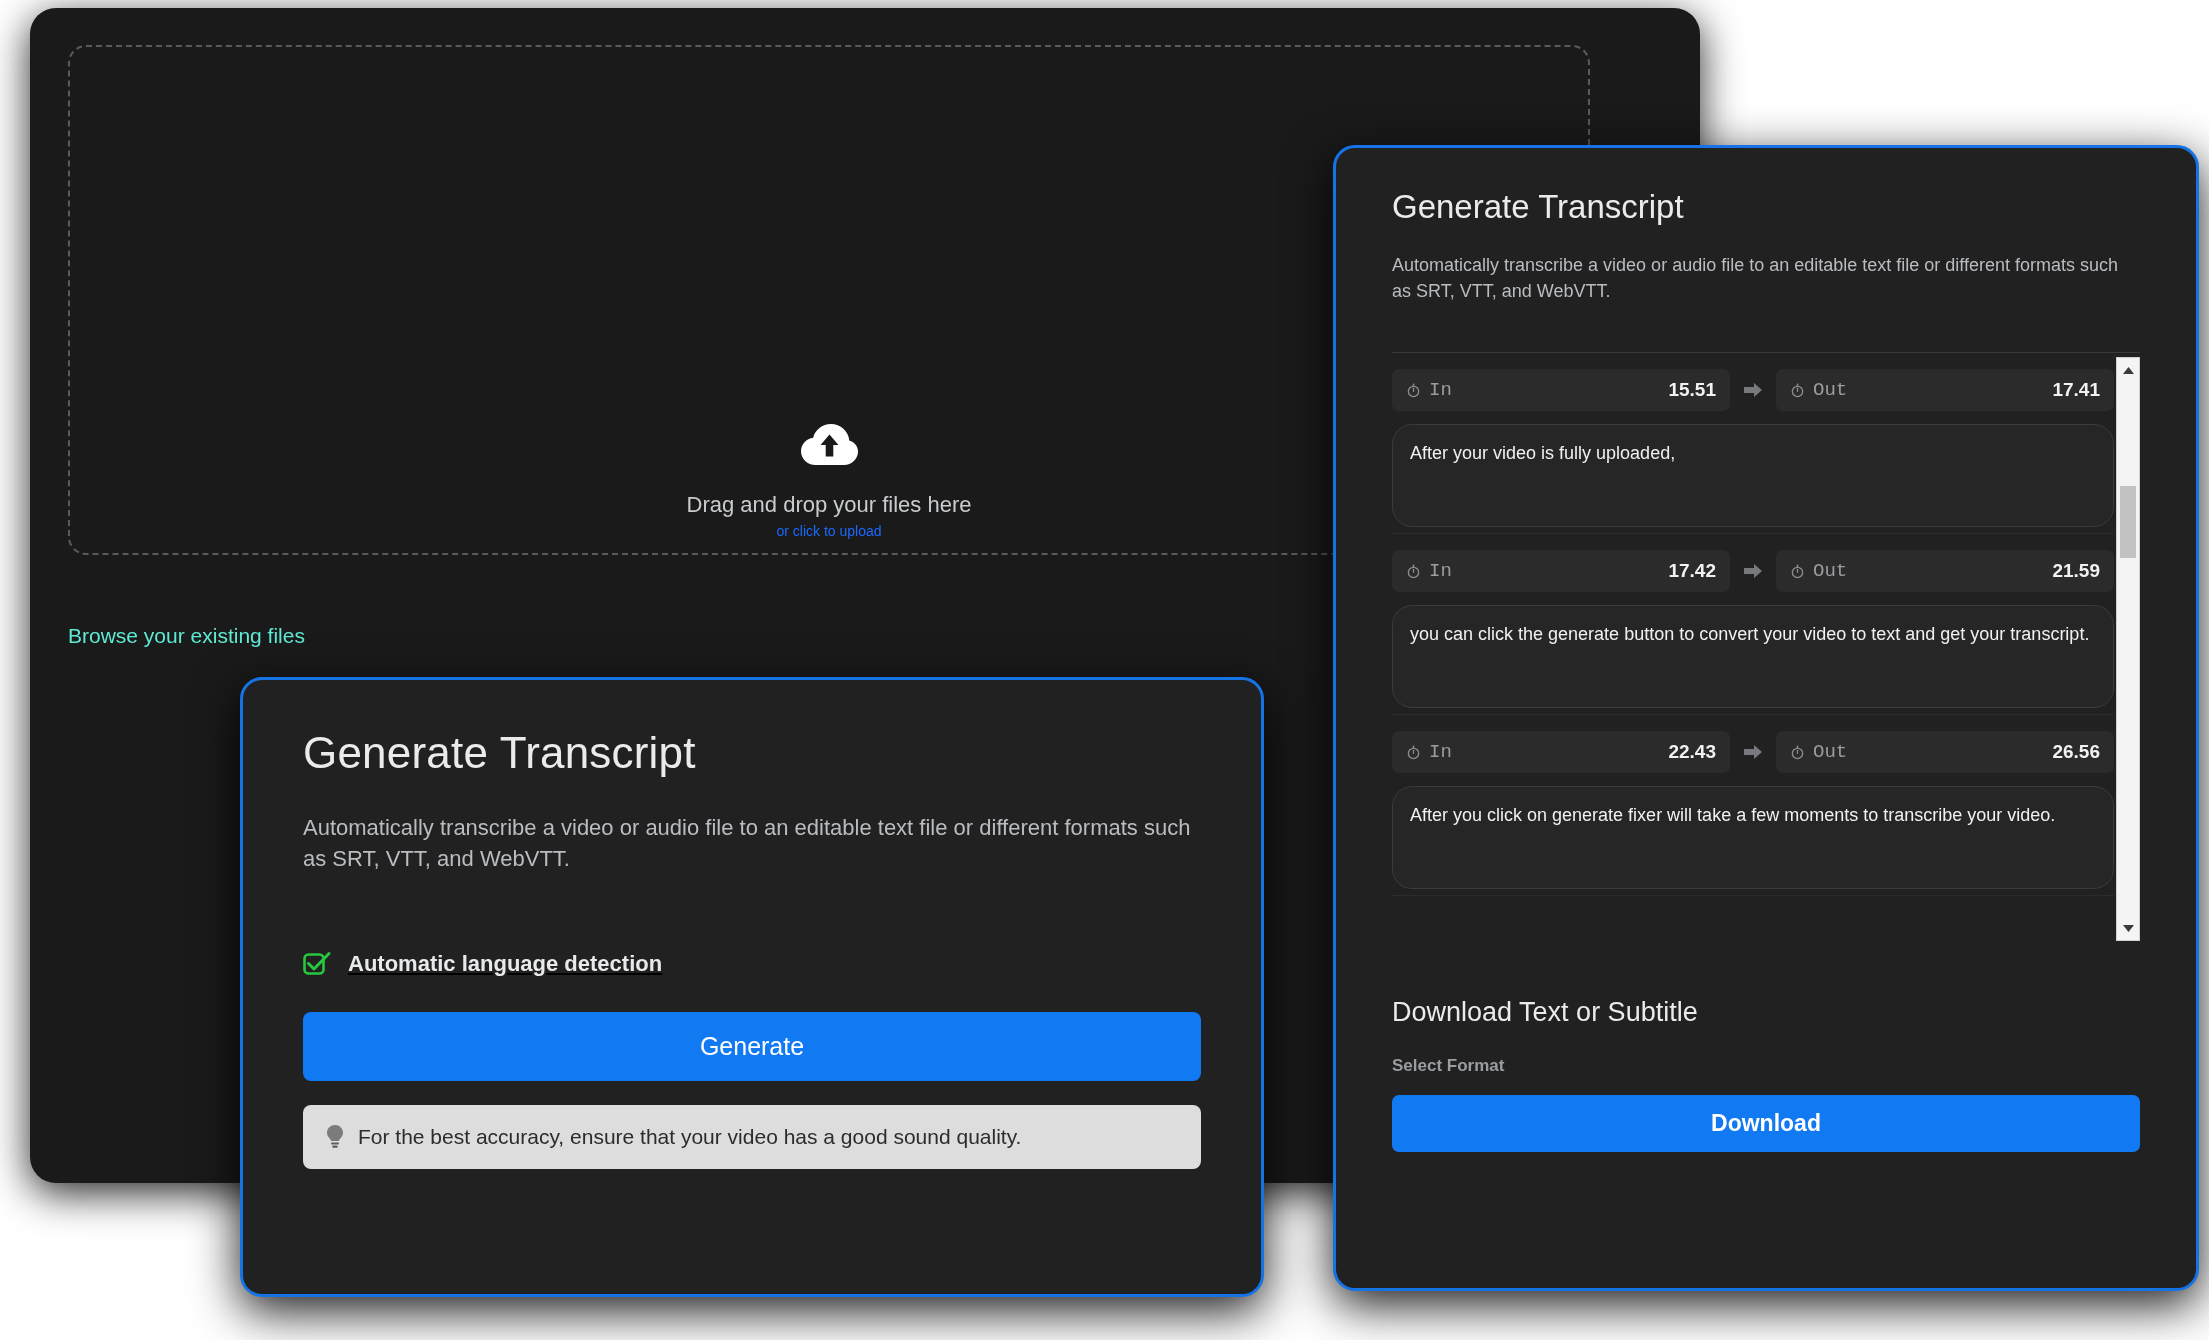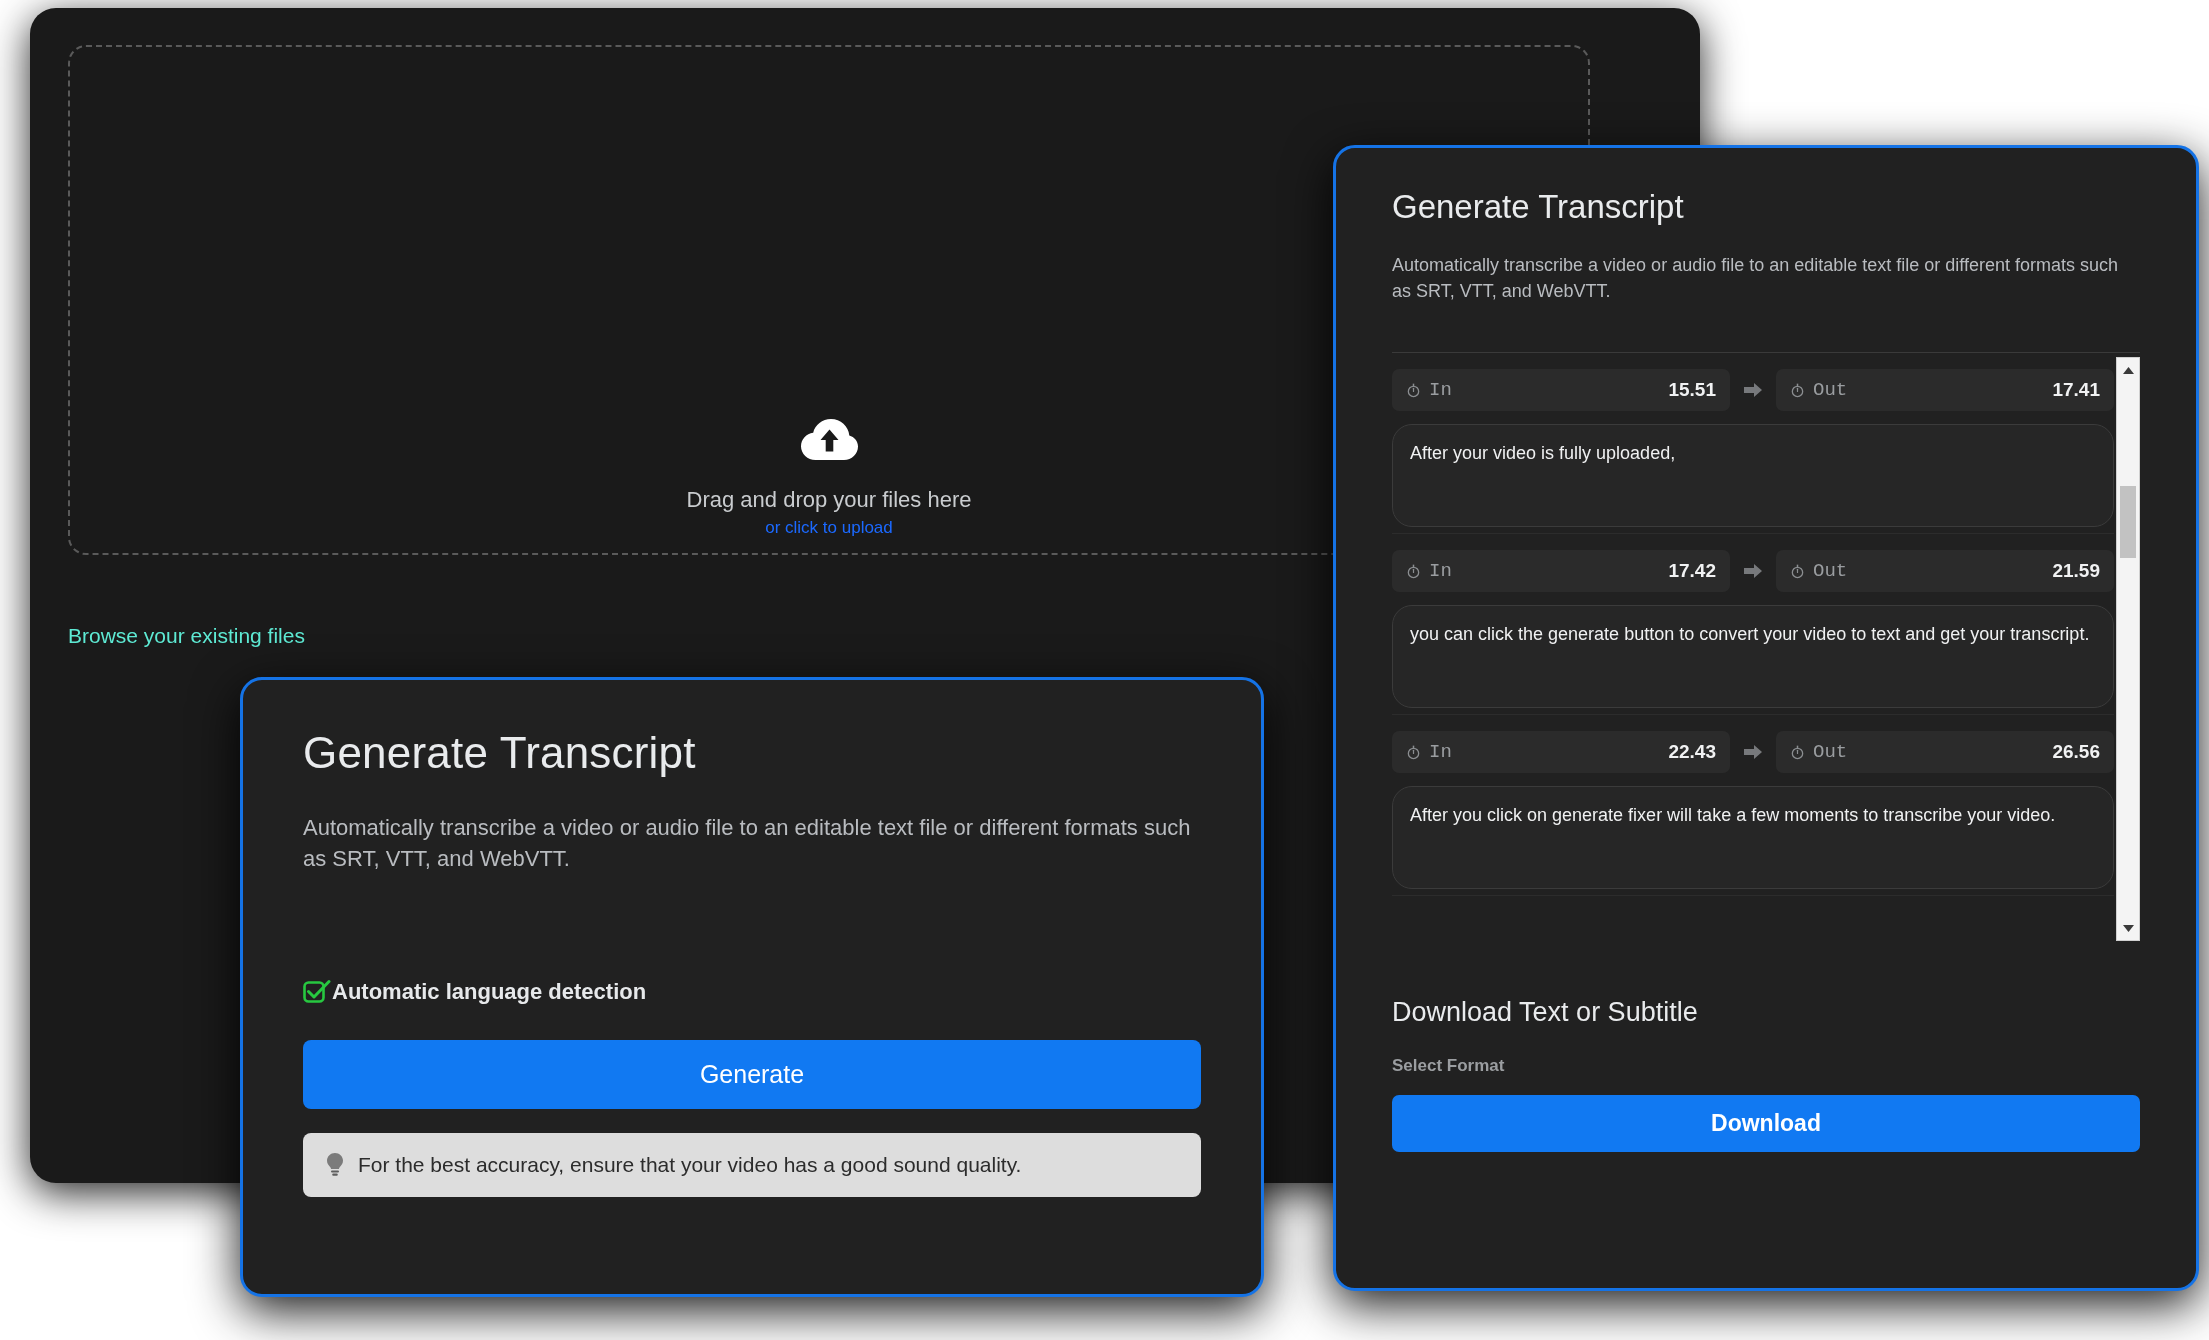--- a/index.html
+++ b/index.html
@@ -55,21 +55,21 @@
     margin: 0 auto 22px auto;
     display: block;
   }
   .dz-line1 {
     color: #c9cccf;
     font-size: 22px;
     line-height: 1.45;
   }
   .dz-line2 {
     color: #1b69ff;
-    font-size: 17px;
+    font-size: 14px;
     line-height: 1.45;
     cursor: pointer;
   }
   .browse-files {
     position: absolute;
     left: 38px;
     top: 616px;
     color: #5eead4;
     font-size: 21px;
     cursor: pointer;
@@ -104,23 +104,24 @@
     color: #b9bcc0;
     font-size: 22px;
     line-height: 1.42;
     margin: 0;
     max-width: 900px;
   }
 
   .auto-lang-row {
     display: flex;
     align-items: center;
-    gap: 1px;
-    margin-top: 104px;
-    cursor: pointer;
+    gap: 17px;
+    margin-top: 76px;
+    cursor: pointer;
+    text-decoration: underline;
   }
   .check-icon { width: 28px; height: 28px; display:block; flex: none; }
   .auto-lang-label {
     color: #e7e9eb;
     font-size: 22px;
     font-weight: bold;
   }
 
   .btn-primary {
     display: block;

